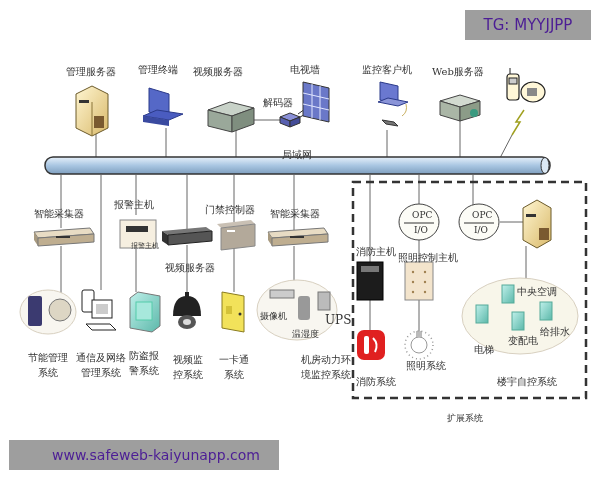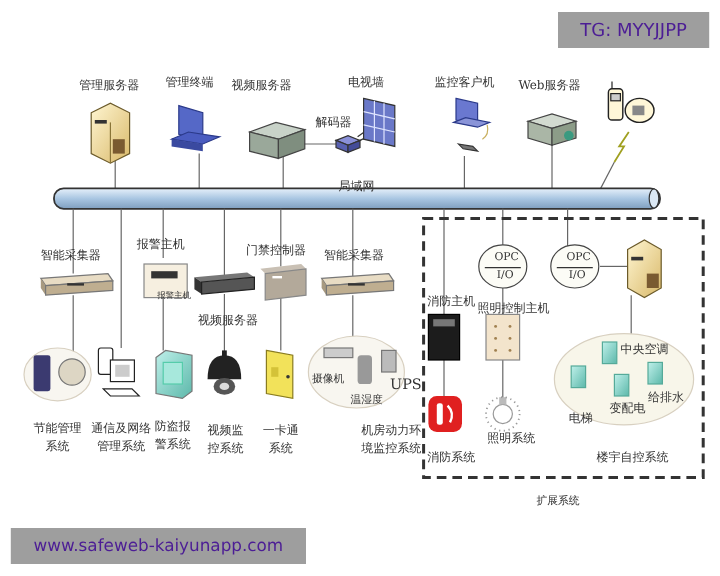--- a/index.html
+++ b/index.html
@@ -3,21 +3,21 @@
 <meta charset="utf-8">
 <style>
   html, body { margin:0; padding:0; }
   body { width:600px; height:480px; background:#ffffff; position:relative; overflow:hidden;
          font-family:"DejaVu Serif", serif; }
   .lbl { position:absolute; font-size:10px; color:#333; white-space:nowrap; line-height:12px; }
   .lbl2 { position:absolute; font-size:10px; color:#333; text-align:center; line-height:15px; }
   svg.diagram { position:absolute; left:0; top:0; }
   .wm { position:absolute; background:#9e9e9e; color:#4c1d95; font-family:"DejaVu Sans", sans-serif; }
   #wm-top { left:465px; top:10px; width:126px; height:30px; font-size:15px; line-height:30px; text-align:center; }
-  #wm-bottom { left:9px; top:440px; width:246px; height:30px; font-size:14px; line-height:30px; text-align:center; }
+  #wm-bottom { left:9px; top:440px; width:246px; height:30px; font-size:14px; line-height:30px; text-align:center;padding-left:24px; }
   .lan-label { position:absolute; left:282px; top:148px; font-size:10px; color:#333; }
 </style>
 </head>
 <body>
 
 <svg class="diagram" width="600" height="480" viewBox="0 0 600 480">
   <defs>
     <linearGradient id="pipe" x1="0" y1="0" x2="0" y2="1">
       <stop offset="0" stop-color="#e6f0fa"></stop>
       <stop offset="0.5" stop-color="#a9c6e2"></stop>

